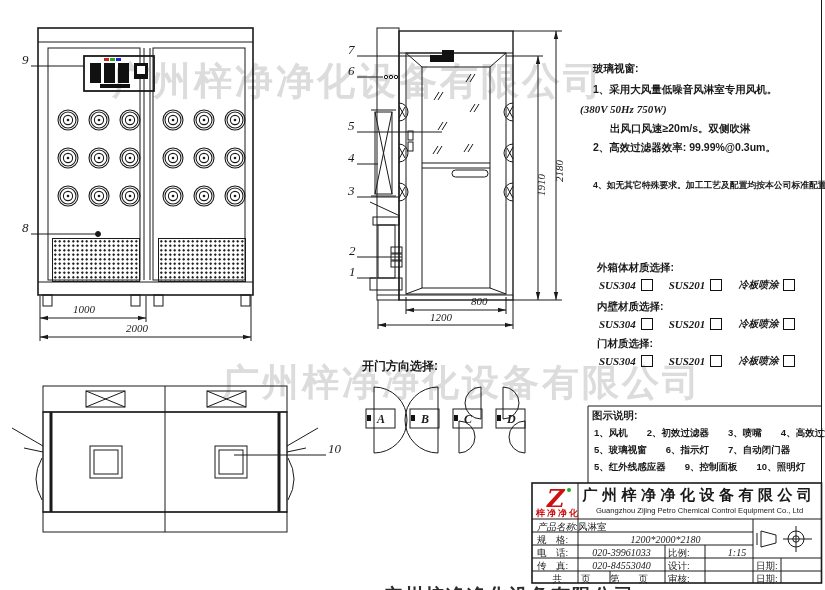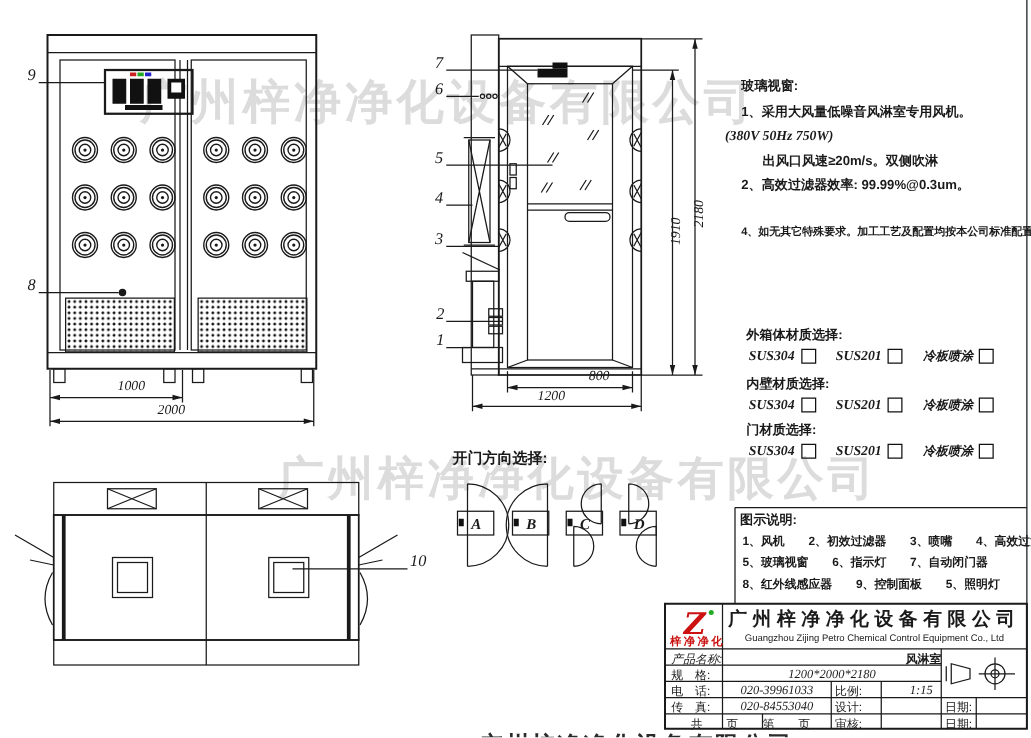--- a/index.html
+++ b/index.html
@@ -18,21 +18,21 @@
   .note-it{font:italic bold 11px "Liberation Serif","DejaVu Serif",serif;}
   .sus{font:italic bold 11px "Liberation Serif","DejaVu Serif",serif;}
   .mrow{display:flex;align-items:center;z-index:2;position:absolute;}
   .chk{width:10px;height:10px;border:1.5px solid #111;margin:0 16px 0 5px;display:inline-block;}
   .grille{position:absolute;z-index:1;border:1px solid #1a1a1a;
           background-image:radial-gradient(#111 1px,transparent 1.3px);
           background-size:4.5px 4.5px;}
   .legend-line{font-weight:bold;font-size:9.5px;}
   .tb-label{font-size:9.5px;}
   .tb-val{font:italic 10px "Liberation Serif","DejaVu Serif",serif;text-align:center;}
-  .tb-prod{font-weight:bold;font-size:9.5px;text-align:right;}
+  .tb-prod{font-weight:normal;font-size:9.5px;text-align:left;}
   .logo-z{font:italic 900 24px "DejaVu Serif",serif;color:#cc1111;}
   .logo-txt{color:#cc1111;font-weight:bold;font-size:9px;letter-spacing:2px;}
   .co-cn{font-weight:bold;font-size:15px;letter-spacing:4.5px;text-align:center;}
   .co-en{font-size:7.6px;text-align:center;letter-spacing:0;}
   .clip-b{font-weight:bold;font-size:19px;letter-spacing:2px;color:#2b2b2b;}
   .dletter{font:italic bold 12px "Liberation Serif","DejaVu Serif",serif;}
 </style>
 </head>
 <body>
 
@@ -255,21 +255,21 @@
   <span class="t num" style="left:22px;top:220px;">8</span>
   <span class="t num" style="left:348px;top:42px;">7</span>
   <span class="t num" style="left:348px;top:63px;">6</span>
   <span class="t num" style="left:348px;top:118px;">5</span>
   <span class="t num" style="left:348px;top:150px;">4</span>
   <span class="t num" style="left:348px;top:183px;">3</span>
   <span class="t num" style="left:349px;top:243px;">2</span>
   <span class="t num" style="left:349px;top:264px;">1</span>
   <span class="t num" style="left:328px;top:441px;">10</span>
 
-  <span class="t dim" style="left:73px;top:303px;margin-left:21px;">1000</span>
+  <span class="t dim" style="left:73px;top:303px;">1000</span>
   <span class="t dim" style="left:126px;top:322px;">2000</span>
   <span class="t dim" style="left:443px;top:295px;margin-left:28px;">800</span>
   <span class="t dim" style="left:430px;top:311px;">1200</span>
   <span class="t dim vdim" style="left:535px;top:196px;">1910</span>
   <span class="t dim vdim" style="left:553px;top:182px;">2180</span>
 
   <span class="t cjk-b" style="left:362px;top:358px;font-size:12px;">开门方向选择:</span>
   <span class="t dletter" style="left:377px;top:412px;">A</span>
   <span class="t dletter" style="left:421px;top:412px;">B</span>
   <span class="t dletter" style="left:464px;top:412px;">C</span>
@@ -306,21 +306,21 @@
       <span class="chk"></span>
     <span class="sus">SUS201</span>
       <span class="chk"></span>
     <span class="sus cjk-b" style="font-family:'Liberation Sans',sans-serif;font-size:10px;">冷板喷涂</span>
       <span class="chk"></span>
   </div>
 
   <span class="t cjk-b" style="left:592px;top:409px;">图示说明:</span>
   <span class="t legend-line" style="left:594px;top:427px;">1、风机　　2、初效过滤器　　3、喷嘴　　4、高效过滤器</span>
   <span class="t legend-line" style="left:594px;top:444px;">5、玻璃视窗　　6、指示灯　　7、自动闭门器</span>
-  <span class="t legend-line" style="left:594px;top:461px;">8、红外线感应器　　9、控制面板　　5、照明灯</span>
+  <span class="t legend-line" style="left:594px;top:461px;">5、红外线感应器　　9、控制面板　　10、照明灯</span>
 
   <span class="t logo-z" style="left:547px;top:484px;">Z</span>
   <div class="t" style="left:567px;top:488px;width:4px;height:4px;background:#2a2;border-radius:50%;"></div>
   <span class="t logo-txt" style="left:536px;top:507px;">梓净净化</span>
   <div class="t co-cn" style="left:578px;top:486px;width:243px;">广州梓净净化设备有限公司</div>
   <div class="t co-en" style="left:578px;top:506px;width:243px;">Guangzhou Zijing Petro Chemical Control Equipment Co., Ltd</div>
 
   <span class="t tb-label" style="left:537px;top:521px;font-style:italic;">产品名称:</span>
   <div class="t tb-prod" style="left:578px;top:521px;width:175px;">风淋室</div>
   <span class="t tb-label" style="left:537px;top:534px;">规　格:</span>

